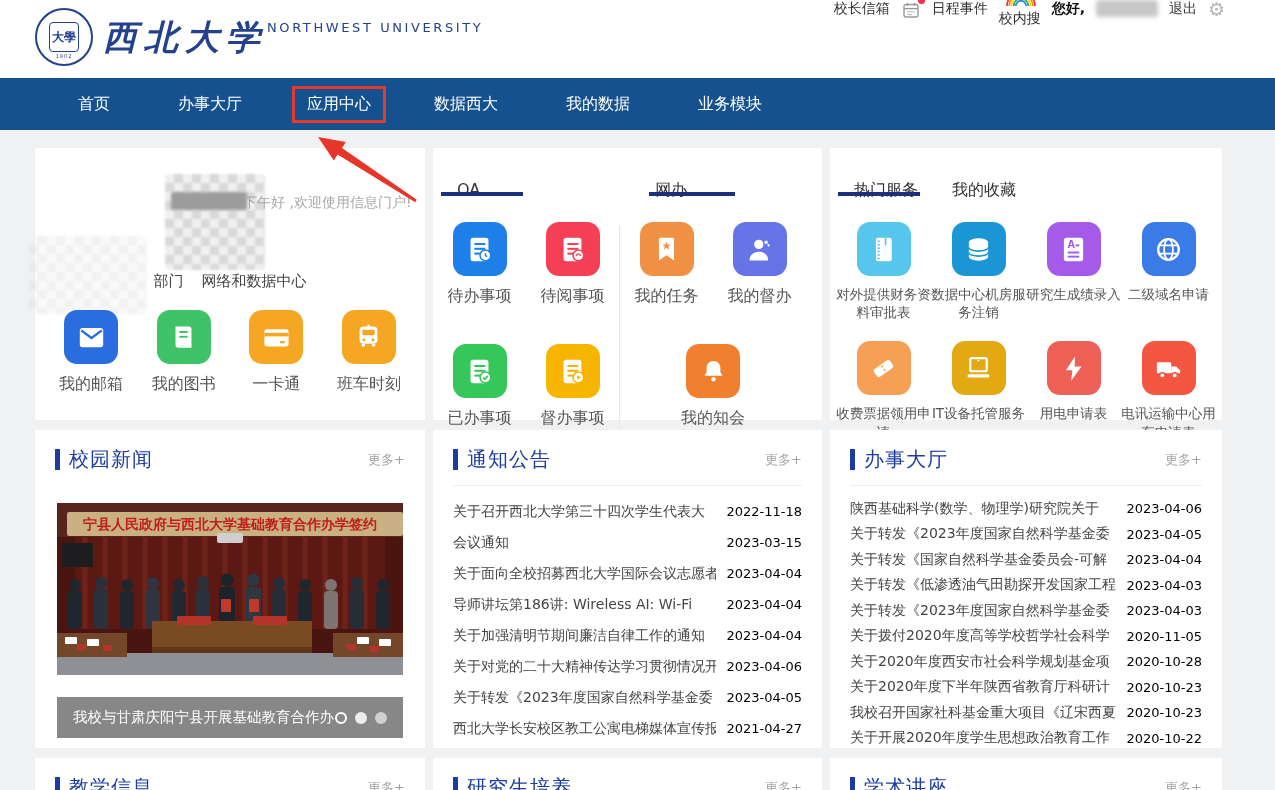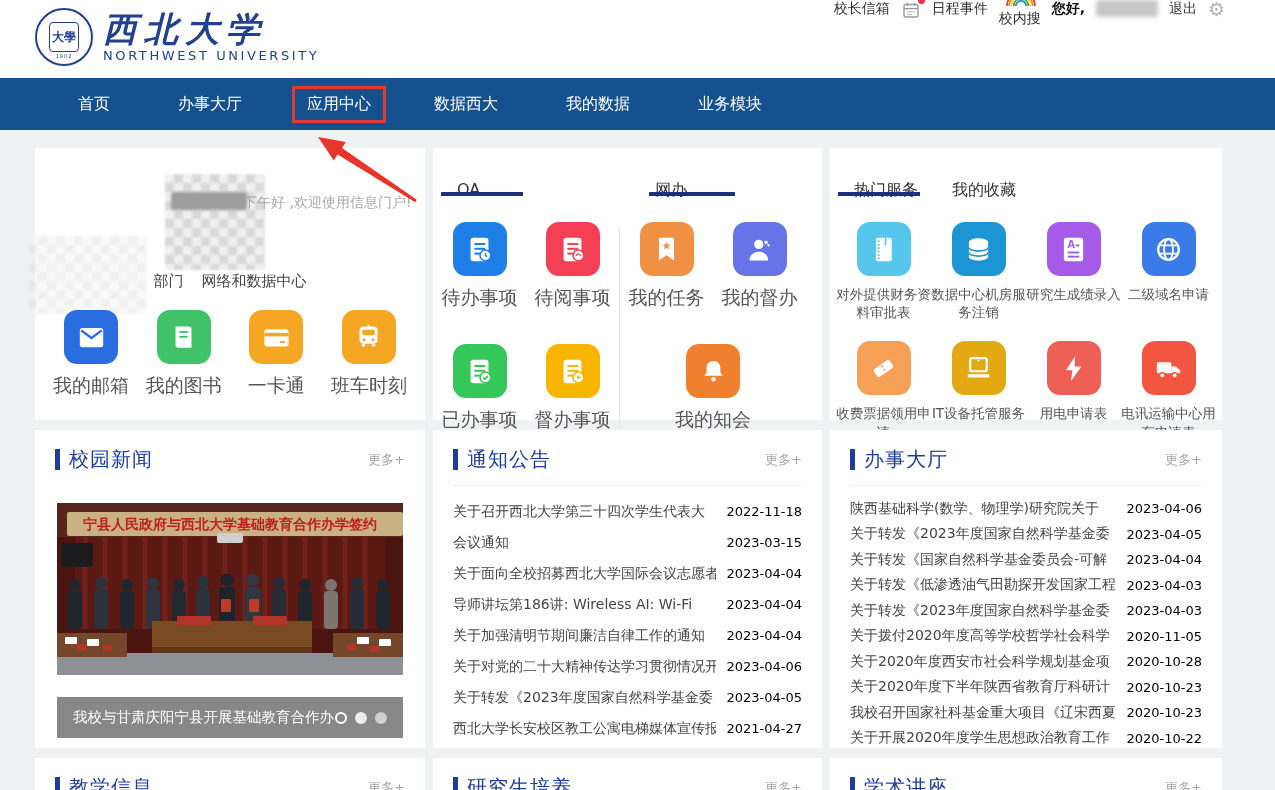--- a/index.html
+++ b/index.html
@@ -8,21 +8,21 @@
 
   
   .header { position:absolute; top:0; left:0; width:1275px; height:78px; background:#fff; }
   .logo { position:absolute; left:35px; top:8px; display:flex; align-items:center; gap:10px; cursor:pointer; }
   .seal { width:58px; height:58px; border-radius:50%; border:2.5px solid #24418e; background:#fff;
           display:flex; align-items:center; justify-content:center; position:relative; }
   .seal-inner { width:30px; height:30px; border:1.5px solid #24418e; border-radius:4px; color:#24418e;
           font-size:12px; font-weight:bold; display:flex; align-items:center; justify-content:center;
           font-family:"DejaVu Serif","Liberation Serif",serif; }
   .seal-year { position:absolute; bottom:5px; font-size:5px; color:#24418e; letter-spacing:1px; }
-  .logo-text { display:flex; flex-direction:column; }
+  .logo-text { display:flex; flex-direction:row; }
   .logo-cn { font-family:"DejaVu Serif","Liberation Serif",serif; font-size:34px; line-height:36px;
           color:#24418e; font-weight:bold; font-style:italic; letter-spacing:7px; }
   .logo-en { font-size:13px; color:#24418e; letter-spacing:2.6px; margin-top:1px; }
 
   .header-right { position:absolute; right:50px; top:0; height:78px; display:flex; 
           gap:11px; font-size:14px; color:#333; }
   .hlink { cursor:pointer; white-space:nowrap; }
   .cal-wrap { position:relative; width:20px; height:20px; cursor:pointer; }
   .cal-dot { position:absolute; top:-3px; right:-4px; width:7px; height:7px; border-radius:50%; background:#f3304b; }
   .search-wrap { position:relative; cursor:pointer; padding-top:10px; }
@@ -52,21 +52,21 @@
   
   .sec-head { display:flex; align-items:center; margin:16px 20px 0 20px; padding-bottom:12px;
               border-bottom:1px solid #ececec; }
   .sec-head.noline { border-bottom:none; }
   .sec-bar { width:5px; height:21px; background:#1d3d9e; margin-right:9px; }
   .sec-title { font-size:20px; color:#1d3d9e; letter-spacing:1px; }
   .sec-more { margin-left:auto; font-size:13px; color:#a3a3a3; cursor:pointer; }
   .tile { width:88px; display:flex; flex-direction:column; align-items:center; cursor:pointer; }
   .tile-icon { width:54px; height:54px; border-radius:13px; display:flex; align-items:center; justify-content:center; }
   .tile-icon svg { width:33px; height:33px; }
-  .tile-label { margin-top:9px; font-size:19px; color:#555; text-align:center; line-height:1.35; }
+  .tile-label { margin-top:9px; font-size:16px; color:#555; text-align:center; line-height:1.35; }
 
   
   .mosaic { background-image:
       linear-gradient(45deg,#d9d9d9 25%,transparent 25%,transparent 75%,#d9d9d9 75%),
       linear-gradient(45deg,#d9d9d9 25%,#f0f0f0 25%,#f0f0f0 75%,#d9d9d9 75%);
       background-size:18px 18px; background-position:0 0,9px 9px; filter:blur(1px); }
   .mosaic-big { position:absolute; left:130px; top:26px; width:100px; height:96px; border-radius:4px; }
   .mosaic-band { position:absolute; left:136px; top:44px; width:76px; height:18px; background:#9c9c9c;
       border-radius:2px; filter:blur(1.5px); }
   .mosaic-faint { position:absolute; left:-6px; top:88px; width:118px; height:78px; opacity:.35;

